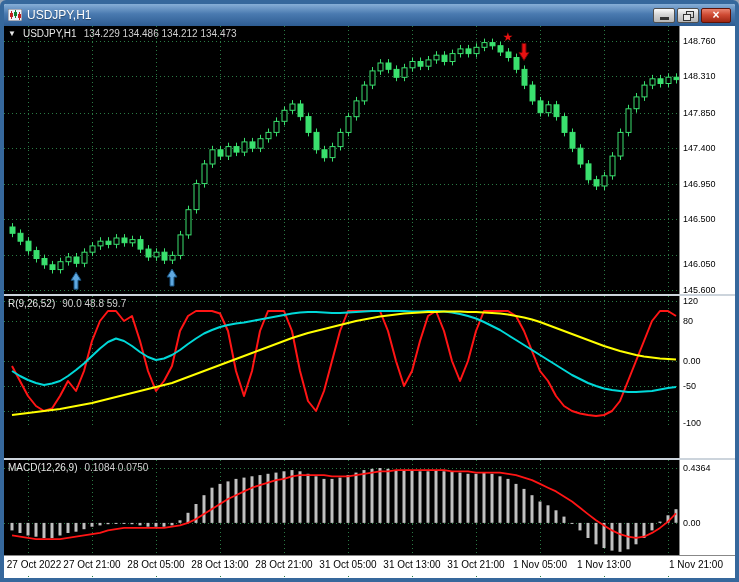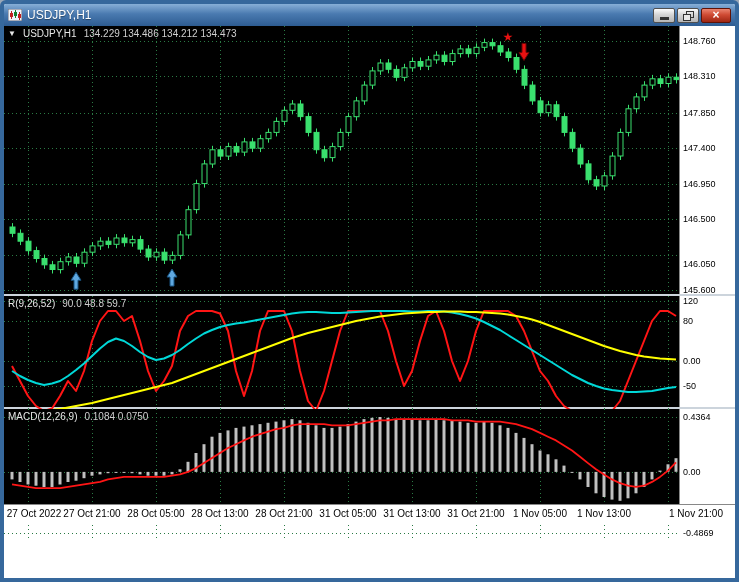--- a/index.html
+++ b/index.html
@@ -13,21 +13,21 @@
   .wbtn.minb,.wbtn.resb{width:22px}
   .wbtn.closeb{width:30px;background:linear-gradient(#ea8570,#cf4a33 45%,#9e2612);border-color:#5f1206;color:#fff;font-size:12px;font-weight:bold;line-height:1}
   .g-min{width:9px;height:3px;background:#333;margin-top:6px}
   .g-res{position:relative;width:10px;height:9px}
   .g-res::before{content:"";position:absolute;left:3px;top:0;width:6px;height:5px;border:1px solid #333}
   .g-res::after{content:"";position:absolute;left:0;top:3px;width:6px;height:5px;border:1px solid #333;background:#e8e8e8}
   .client{background:#000}
   .row{display:flex}
   .pane{position:relative;background:#000;width:675px}
   .pane svg{display:block}
-  .h-main{height:268px}.h-osc{height:111px}.h-macd{height:95px}
+  .h-main{height:268px}.h-osc{height:162px}.h-macd{height:95px}
   .axis{width:56px;background:#fff;position:relative;font-size:9px;color:#000;border-left:1px solid #888}
   .sep{height:2px;background:#ccd4dc}
   .time{height:18px;background:#fff;position:relative;font-size:10px;color:#000;border-top:1px solid #888}
   .tick{position:absolute;left:3px;white-space:nowrap}
   .tlabel{position:absolute;top:3px;transform:translateX(-50%);white-space:nowrap}
   .pane-label{position:absolute;top:2px;left:4px;color:#e6e6e6;font-size:10px;display:flex;gap:7px;z-index:2;align-items:center}
   .collapse{cursor:pointer;font-size:8px}
   .vals{color:#cfcfcf}
 </style>
 </head>

